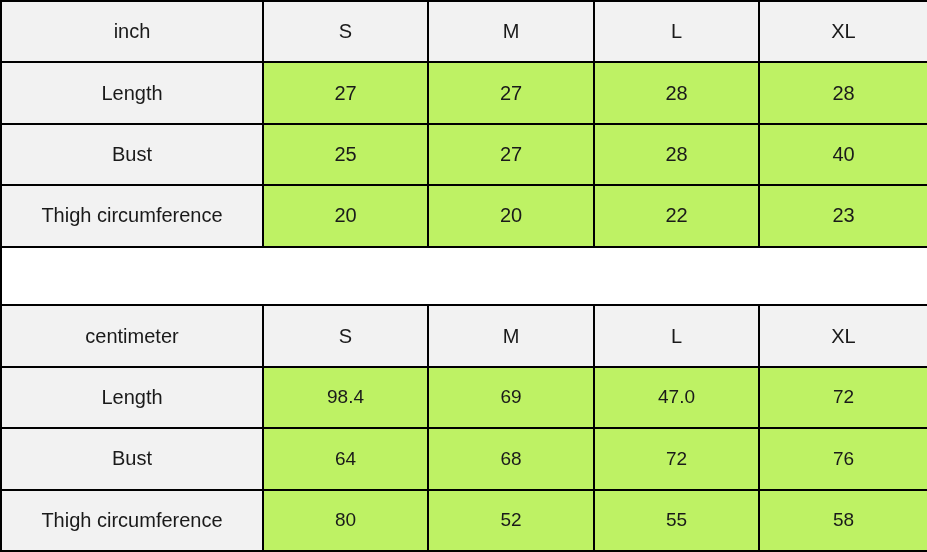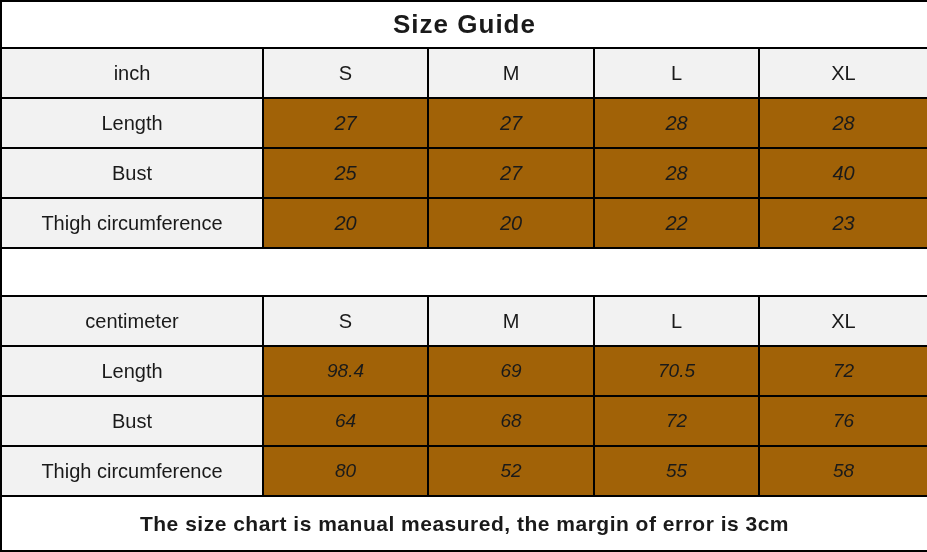--- a/index.html
+++ b/index.html
@@ -45,23 +45,22 @@
   }
   td.head-cell {
     background: var(--header-bg);
     font-size: 20px;
   }
   td.label-cell {
     background: var(--header-bg);
     font-size: 20px;
   }
   td.value-cell {
-    background: #a16207;
+    background: #bef264;
     font-size: 20px;
-    font-style: italic;
   }
   .t2 td.value-cell { font-size: 19px; }
   td.gap-cell { background: #ffffff; }
   td.footer-cell {
     font-family: "Liberation Mono", "DejaVu Sans Mono", monospace;
     font-size: 21px;
     font-weight: bold;
     color: #000000;
     letter-spacing: 0.5px;
     background: #ffffff;
@@ -74,23 +73,20 @@
   <table class="size-guide">
     <colgroup>
       <col style="width:262px">
       <col style="width:165px">
       <col style="width:166px">
       <col style="width:165px">
       <col style="width:169px">
     </colgroup>
 
     <tbody>
-        <tr class="r-title">
-      <td colspan="5" class="title-cell">Size Guide</td>
-    </tr>
 
     <tr class="r-data t1">
       <td class="head-cell">inch</td>
       <td class="head-cell">S</td>
       <td class="head-cell">M</td>
       <td class="head-cell">L</td>
       <td class="head-cell">XL</td>
     </tr>
     <tr class="r-data t1">
       <td class="label-cell">Length</td>
@@ -122,36 +118,33 @@
       <td class="head-cell">centimeter</td>
       <td class="head-cell">S</td>
       <td class="head-cell">M</td>
       <td class="head-cell">L</td>
       <td class="head-cell">XL</td>
     </tr>
     <tr class="r-data t2">
       <td class="label-cell">Length</td>
       <td class="value-cell">98.4</td>
       <td class="value-cell">69</td>
-      <td class="value-cell">70.5</td>
+      <td class="value-cell">47.0</td>
       <td class="value-cell">72</td>
     </tr>
     <tr class="r-data t2">
       <td class="label-cell">Bust</td>
       <td class="value-cell">64</td>
       <td class="value-cell">68</td>
       <td class="value-cell">72</td>
       <td class="value-cell">76</td>
     </tr>
     <tr class="r-data t2">
       <td class="label-cell">Thigh circumference</td>
       <td class="value-cell">80</td>
       <td class="value-cell">52</td>
       <td class="value-cell">55</td>
       <td class="value-cell">58</td>
     </tr>
 
-    <tr class="r-footer">
-      <td colspan="5" class="footer-cell">The size chart is manual measured, the margin of error is 3cm</td>
-    </tr>
   </tbody>
     </table>
 </div>
 
 </body></html>

